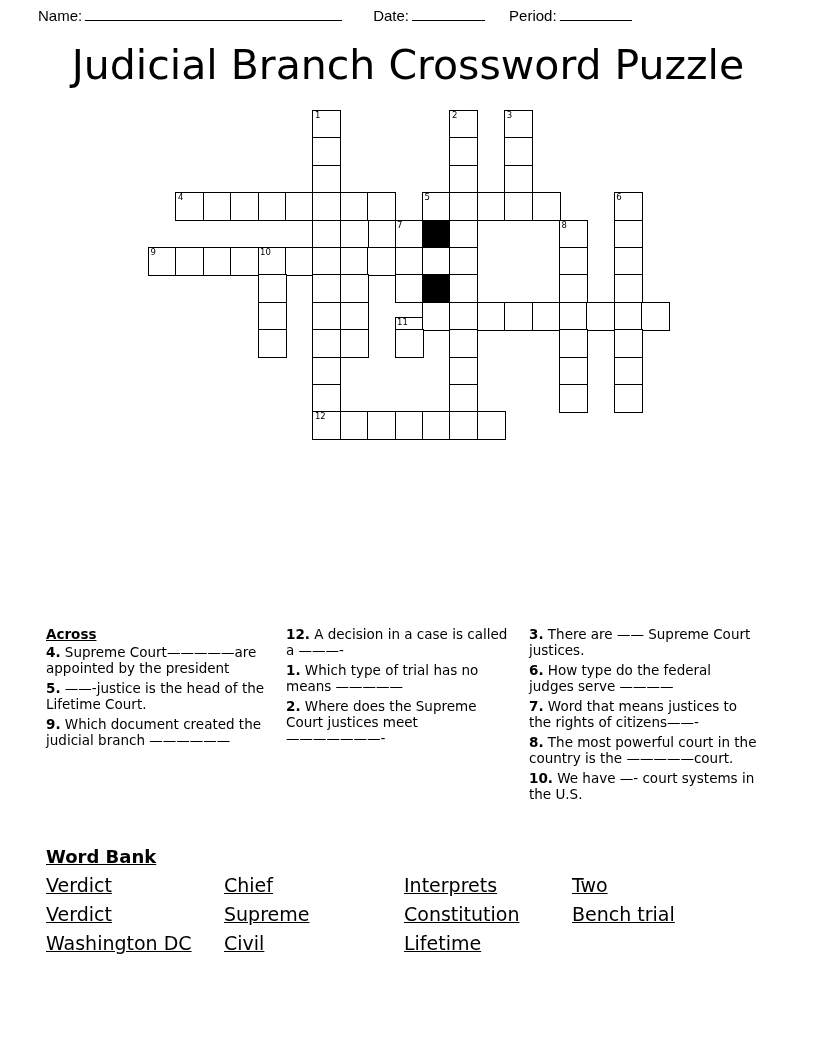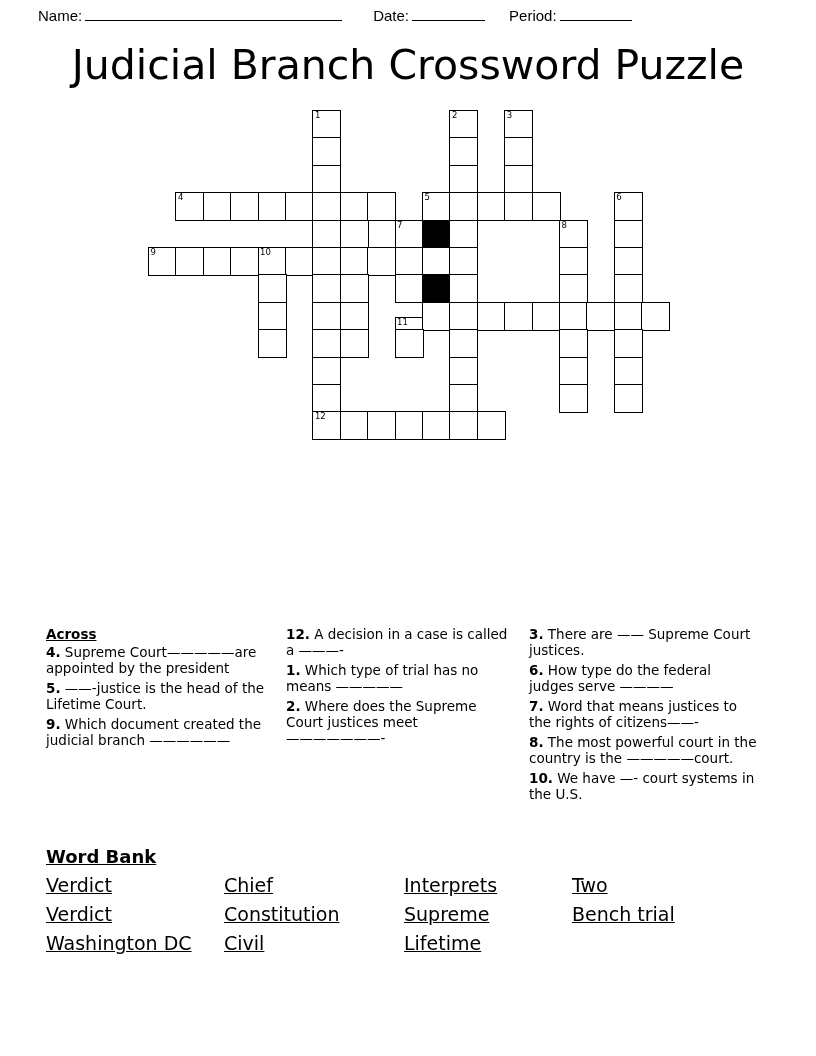--- a/index.html
+++ b/index.html
@@ -305,20 +305,20 @@
 </div>
 
 <div class="wordbank">
   <div class="wb-title">Word Bank</div>
   <div class="wb-grid" id="wb-grid">
       <div class="wb-word">Verdict</div>
       <div class="wb-word">Chief</div>
       <div class="wb-word">Interprets</div>
       <div class="wb-word">Two</div>
       <div class="wb-word">Verdict</div>
+      <div class="wb-word">Supreme</div>
       <div class="wb-word">Constitution</div>
-      <div class="wb-word">Supreme</div>
       <div class="wb-word">Bench trial</div>
       <div class="wb-word">Washington DC</div>
       <div class="wb-word">Civil</div>
       <div class="wb-word">Lifetime</div>
     </div>
 </div>
 
 </body></html>

